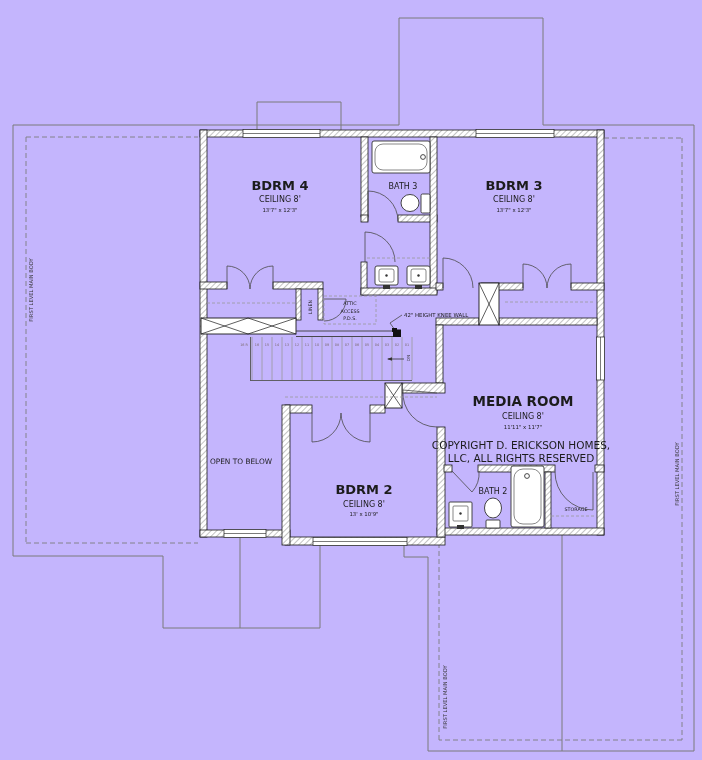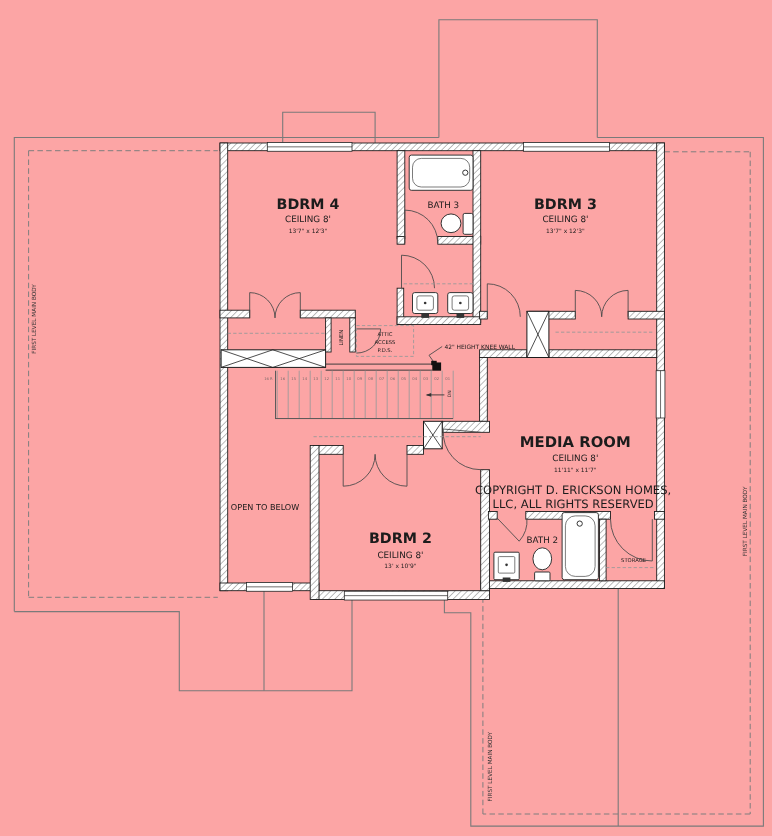--- a/index.html
+++ b/index.html
@@ -1,16 +1,16 @@
 <!DOCTYPE html>
 <html><head>
 <meta charset="utf-8">
 <style>
   html,body{margin:0;padding:0;background:#fff;}
-  .page{width:702px;height:760px;position:relative;background:#fca5a5;}
+  .page{width:702px;height:760px;position:relative;background:#c4b5fd;}
   svg{display:block;}
   
   .wall{fill:url(#hatch);stroke:#1a1a1a;stroke-width:.8;}
   .xpanel{fill:#fff;stroke:#1a1a1a;stroke-width:.9;}
   .xline{stroke:#1a1a1a;stroke-width:.7;}
   
   .outline{stroke:#7a7a7a;stroke-width:1;fill:none;}
   .dash{stroke:#7d7d7d;stroke-width:.9;fill:none;stroke-dasharray:5 3;}
   .dashin{stroke:#999;stroke-width:.8;fill:none;stroke-dasharray:3 2;}
   .door{stroke:#4a4a4a;stroke-width:.8;fill:none;}

